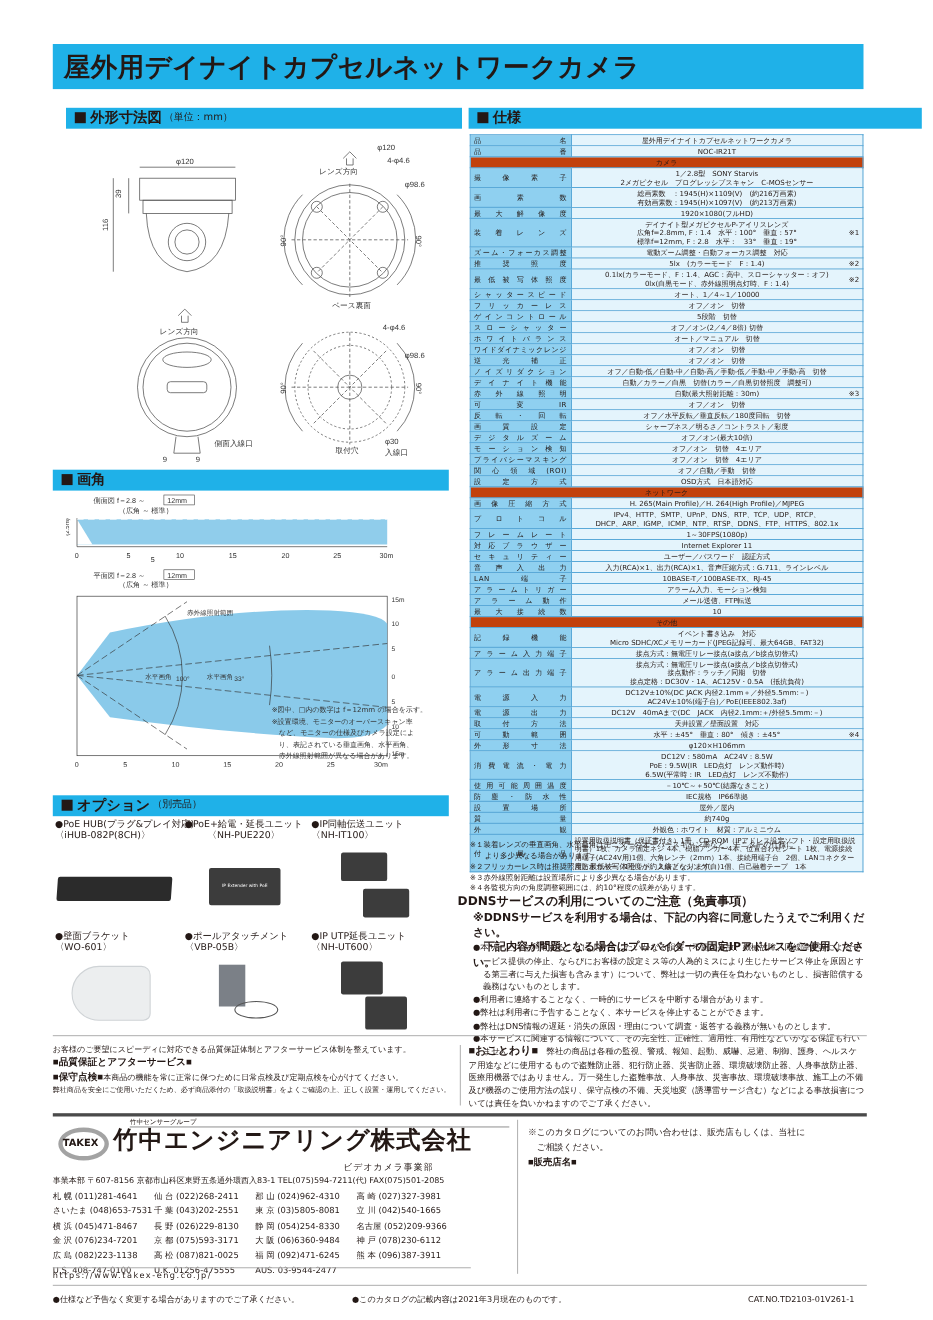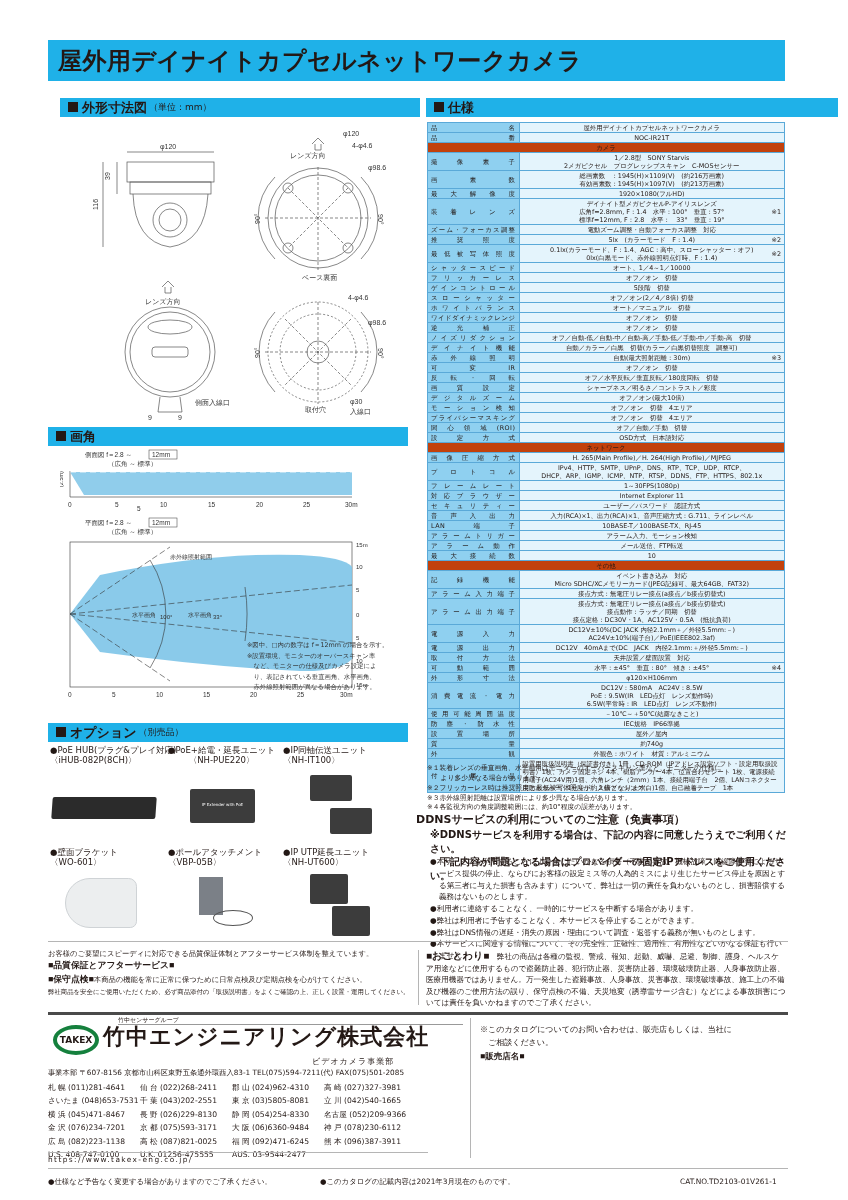--- a/index.html
+++ b/index.html
@@ -36,21 +36,21 @@
   .opt-img { background: #3c3c3c; border-radius: 2px; }
 
   .footer-line { height: 3px; background: #4a4a4a; }
   .thin-line { height: 1px; background: #b5b5b5; }
 
   .qa { left: 48px; top: 948px; width: 365px; font-family: "Liberation Serif", "DejaVu Serif", serif; font-size: 7.3px; line-height: 1.55; }
   .qa b { font-family: "Liberation Sans", sans-serif; font-size: 8.8px; }
   .kotowari { left: 426px; top: 948px; width: 360px; font-family: "Liberation Serif", "DejaVu Serif", serif; font-size: 7.6px; line-height: 1.5; }
   .kotowari b { font-family: Liberation Serif, serif; font-size: 10px; }
 
-  .logo-oval { left: 53px; top: 1025px; width: 46px; height: 30px; border: 4px solid #15803d; border-radius: 50%; text-align: center; font-weight: bold; font-size: 9px; line-height: 22px; }
+  .logo-oval { left: 53px; top: 1025px; width: 46px; height: 30px; border: 4px solid #a3a3a3; border-radius: 50%; text-align: left; font-weight: bold; font-size: 9px; line-height: 22px; }
   .company { left: 103px; top: 1022px; font-size: 22px; font-weight: bold; letter-spacing: 1px; }
   .group { left: 118px; top: 1016px; font-size: 6px; }
   .dept { left: 312px; top: 1056px; font-size: 8px; letter-spacing: 1px; }
   .hq { left: 48px; top: 1068px; font-size: 7.3px; }
   .branches { left: 48px; top: 1081px; width: 370px; display: grid; grid-template-columns: 92px 92px 92px 94px; font-size: 7.6px; line-height: 13.4px; }
   .url { left: 48px; top: 1155px; font-size: 7.4px; letter-spacing: 1.4px; }
   .bottom-note { top: 1177px; font-size: 7.4px; }
   .vline { left: 470px; top: 1018px; width: 1px; height: 140px; background: #b5b5b5; }
 </style>
 </head>

